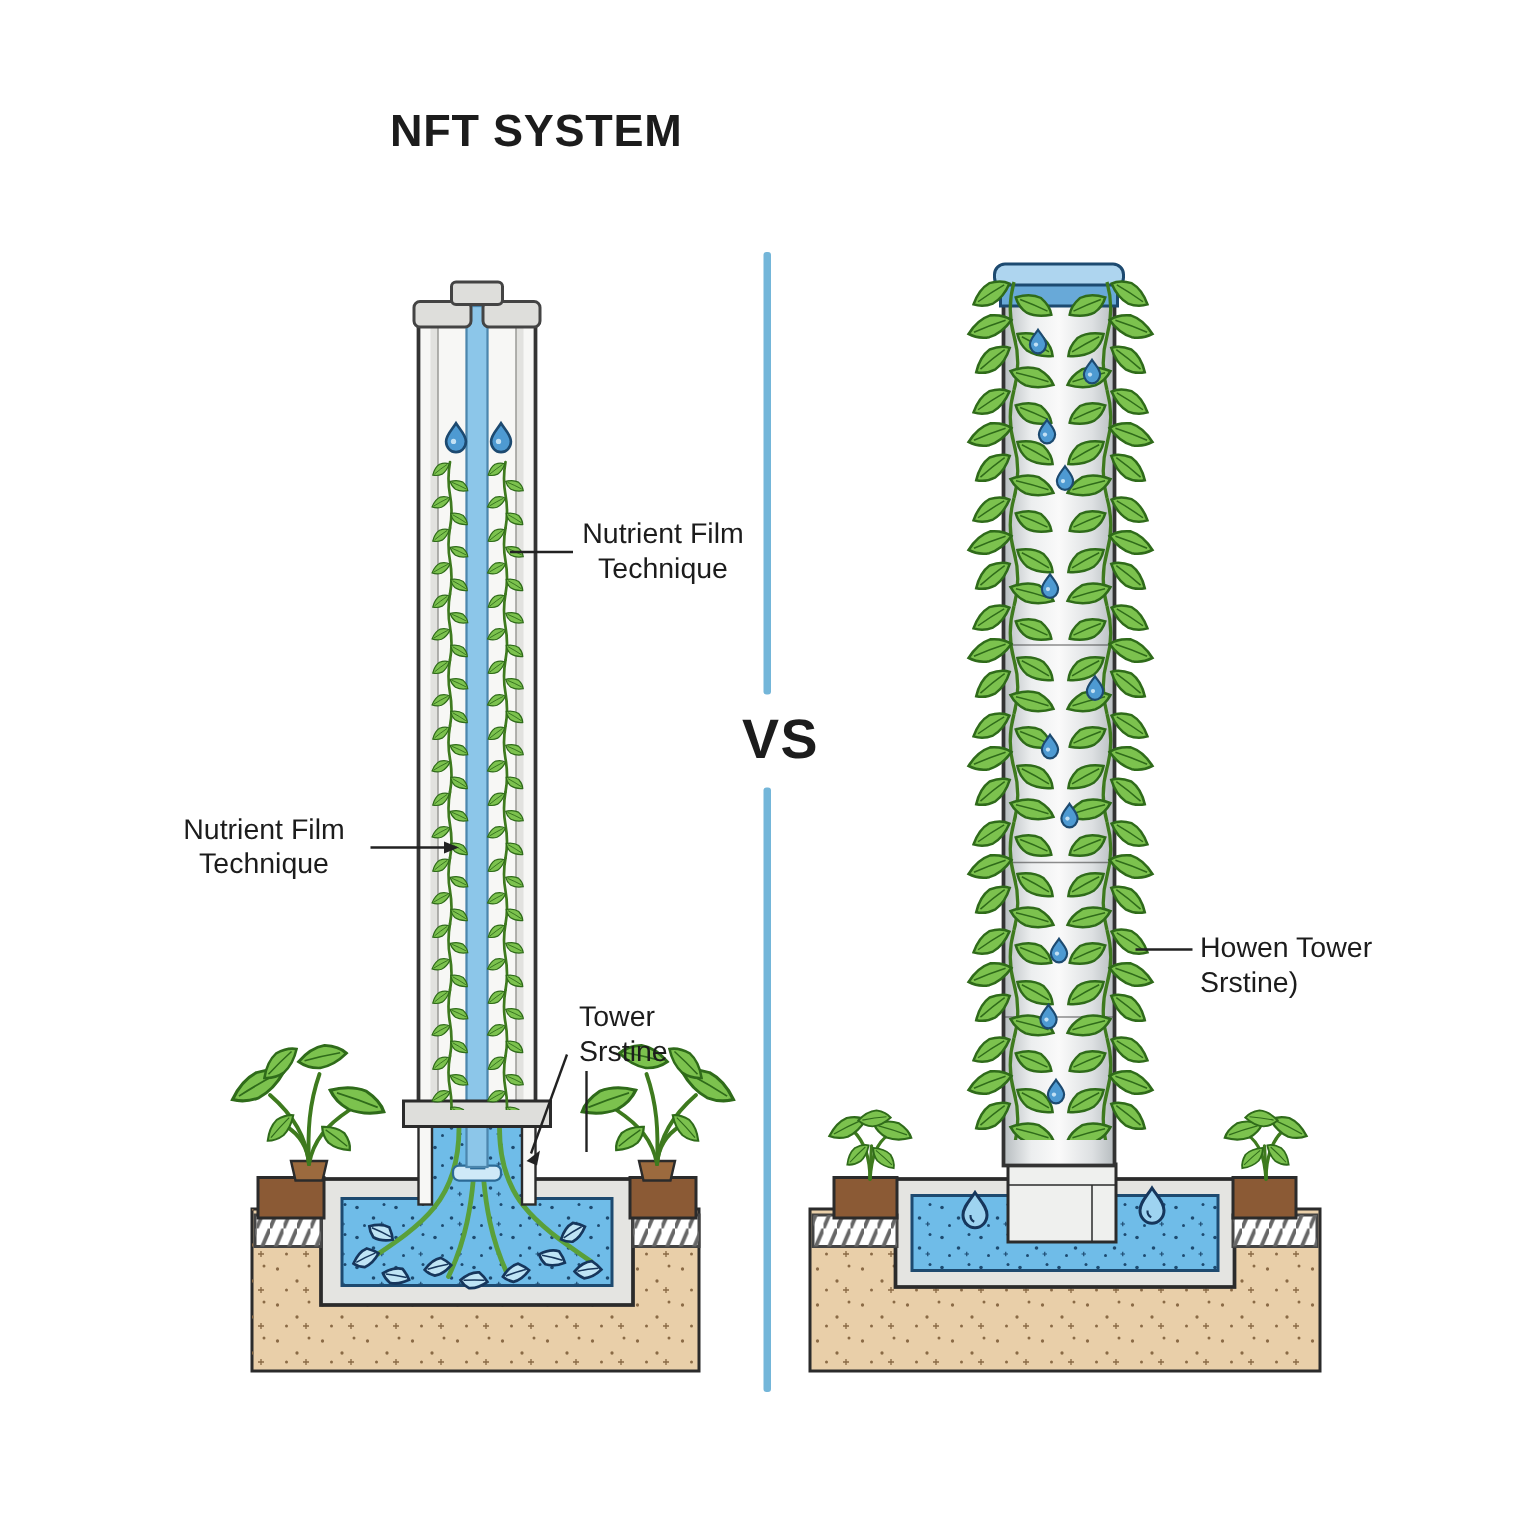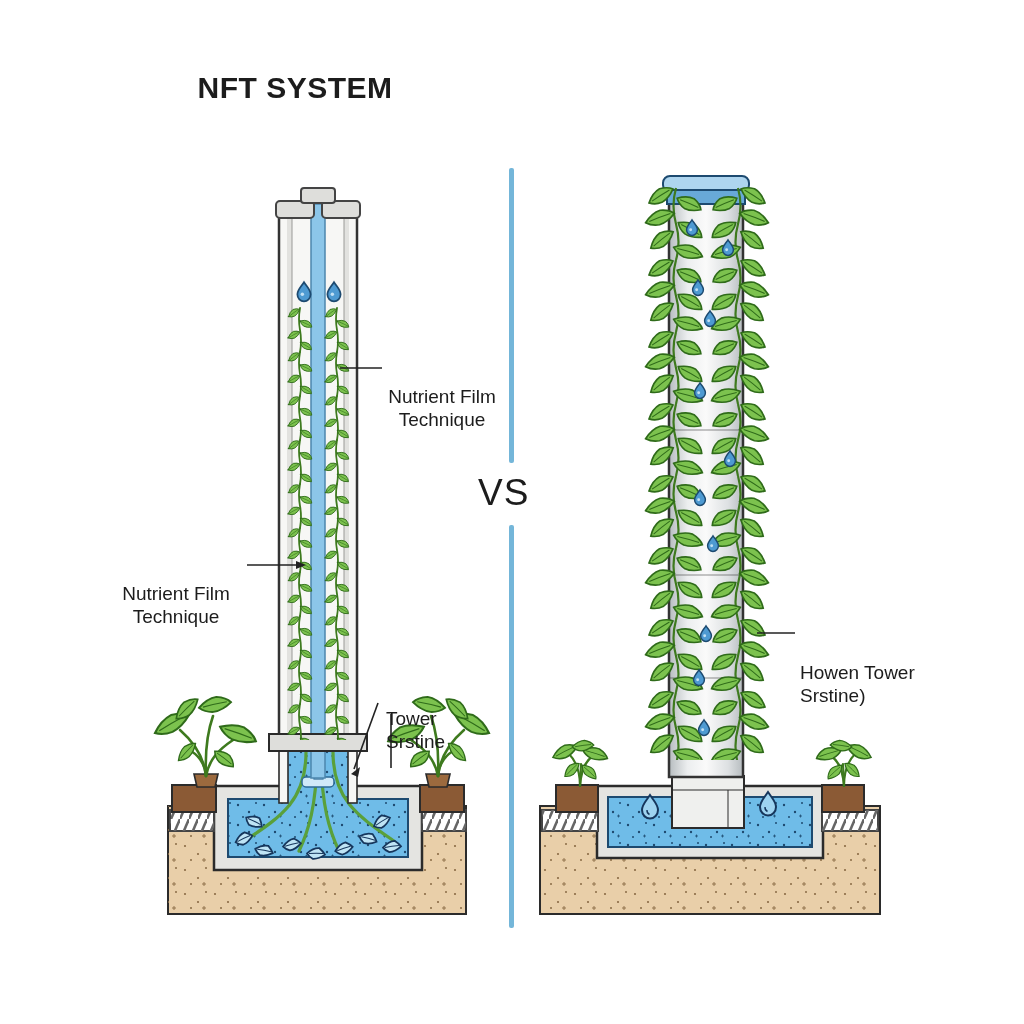--- a/index.html
+++ b/index.html
@@ -4,28 +4,28 @@
 <style>
   html,body{margin:0;padding:0;}
   body{
     width:1024px;height:1024px;position:relative;overflow:hidden;
     background:#ffffff;
     font-family:"Liberation Sans","DejaVu Sans",sans-serif;
   }
   .abs{position:absolute;}
   .title{
     font-weight:700;color:var(--text,#1c1c1c);
-    font-size:30px;letter-spacing:.5px;text-align:center;line-height:36px;
+    font-size:30px;letter-spacing:.5px;text-align:right;line-height:36px;
   }
   .vs{
-    font-weight:400;color:var(--text,#1c1c1c);
-    font-size:37px;text-align:left;letter-spacing:1px;
+    font-weight:700;color:var(--text,#1c1c1c);
+    font-size:37px;text-align:right;letter-spacing:1px;
   }
   .dlabel{
-    font-size:19px;line-height:22.5px;color:var(--text,#1c1c1c);margin-top:40px;
+    font-size:19px;line-height:22.5px;color:var(--text,#1c1c1c);
   }
   .center{text-align:center;}
   svg{position:absolute;left:0;top:0;}
   .soil{fill:var(--soil,#e9cfa9);}
   .water{fill:var(--water,#6fbce8);}
   .pot{fill:var(--pot-brown,#8b5a35);}
   .divider-seg{fill:var(--divider,#74b6d9);}
   .pipe{fill:var(--pipe-white,#f7f7f5);}
   .gray{fill:var(--pipe-gray,#dededb);}
   .channel{fill:var(--channel,#8cc6e9);}

